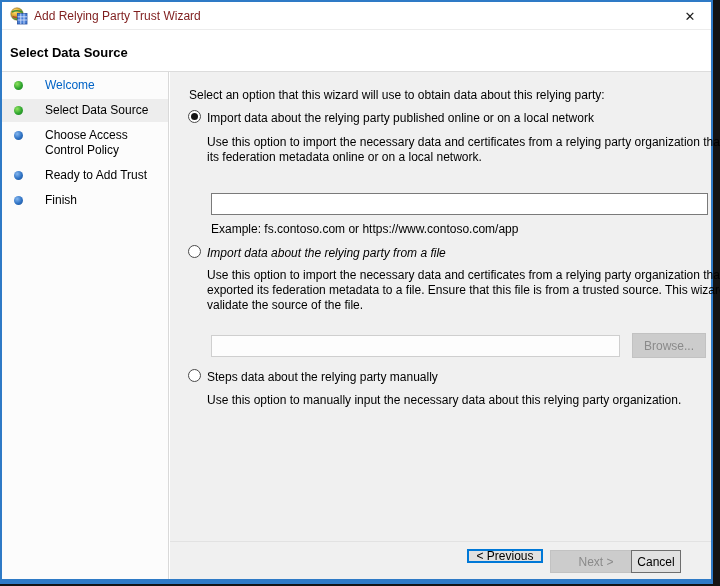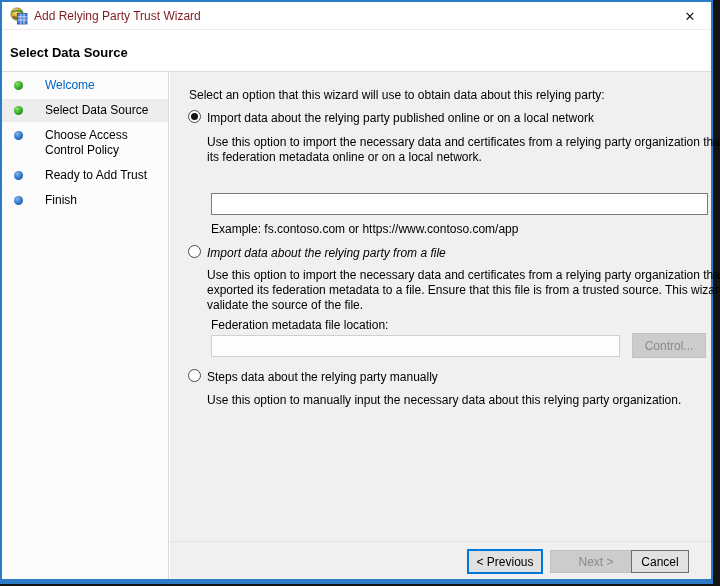--- a/index.html
+++ b/index.html
@@ -148,29 +148,28 @@
       <input class="textfield abs" style="left: 41px; top: 121px; width: 497px;" type="text" value="">
       <div class="abs" style="left:41px;top:150px;">Example: fs.contoso.com or https://www.contoso.com/app</div>
 
       <span class="radio abs" style="left:18px;top:173px;"></span>
       <div class="abs" style="left:37px;top:174px;font-style:italic;">Import data about the relying party from a file</div>
       <div class="abs para" style="left:37px;top:196px;">
         <div>Use this option to import the necessary data and certificates from a relying party organization that has</div>
         <div>exported its federation metadata to a file. Ensure that this file is from a trusted source.  This wizard will not</div>
         <div>validate the source of the file.</div>
       </div>
-      <div class="abs" style="left:41px;top:246px;">Federation metadata file location:</div>
       <input class="textfield disabled abs" style="left: 41px; top: 263px; width: 409px;" type="text" disabled="" value="">
-      <div class="btn disabled abs" style="left:462px;top:261px;width:74px;height:25px;">Control...</div>
+      <div class="btn disabled abs" style="left:462px;top:261px;width:74px;height:25px;">Browse...</div>
 
       <span class="radio abs" style="left:18px;top:297px;"></span>
       <div class="abs" style="left:37px;top:298px;">Steps data about the relying party manually</div>
       <div class="abs" style="left:37px;top:321px;">Use this option to manually input the necessary data about this relying party organization.</div>
     </div>
 
     <div class="buttonbar">
-      <div class="btn focused" style="position:absolute;left:297px;top:7px;width:76px;height:25px;">&lt; Previous</div>
+      <div class="btn focused" style="position:absolute;left:297px;top:7px;width:76px;height:14px;">&lt; Previous</div>
       <div class="btn disabled" style="position:absolute;left:380px;top:8px;width:92px;height:23px;">Next &gt;</div>
-      <div class="btn" style="position:absolute;left:461px;top:8px;width:58px;height:23px;">Cancel</div>
+      <div class="btn" style="position:absolute;left:461px;top:8px;width:50px;height:23px;">Cancel</div>
     </div>
 
   </div>
 </div>
 
 </body></html>

